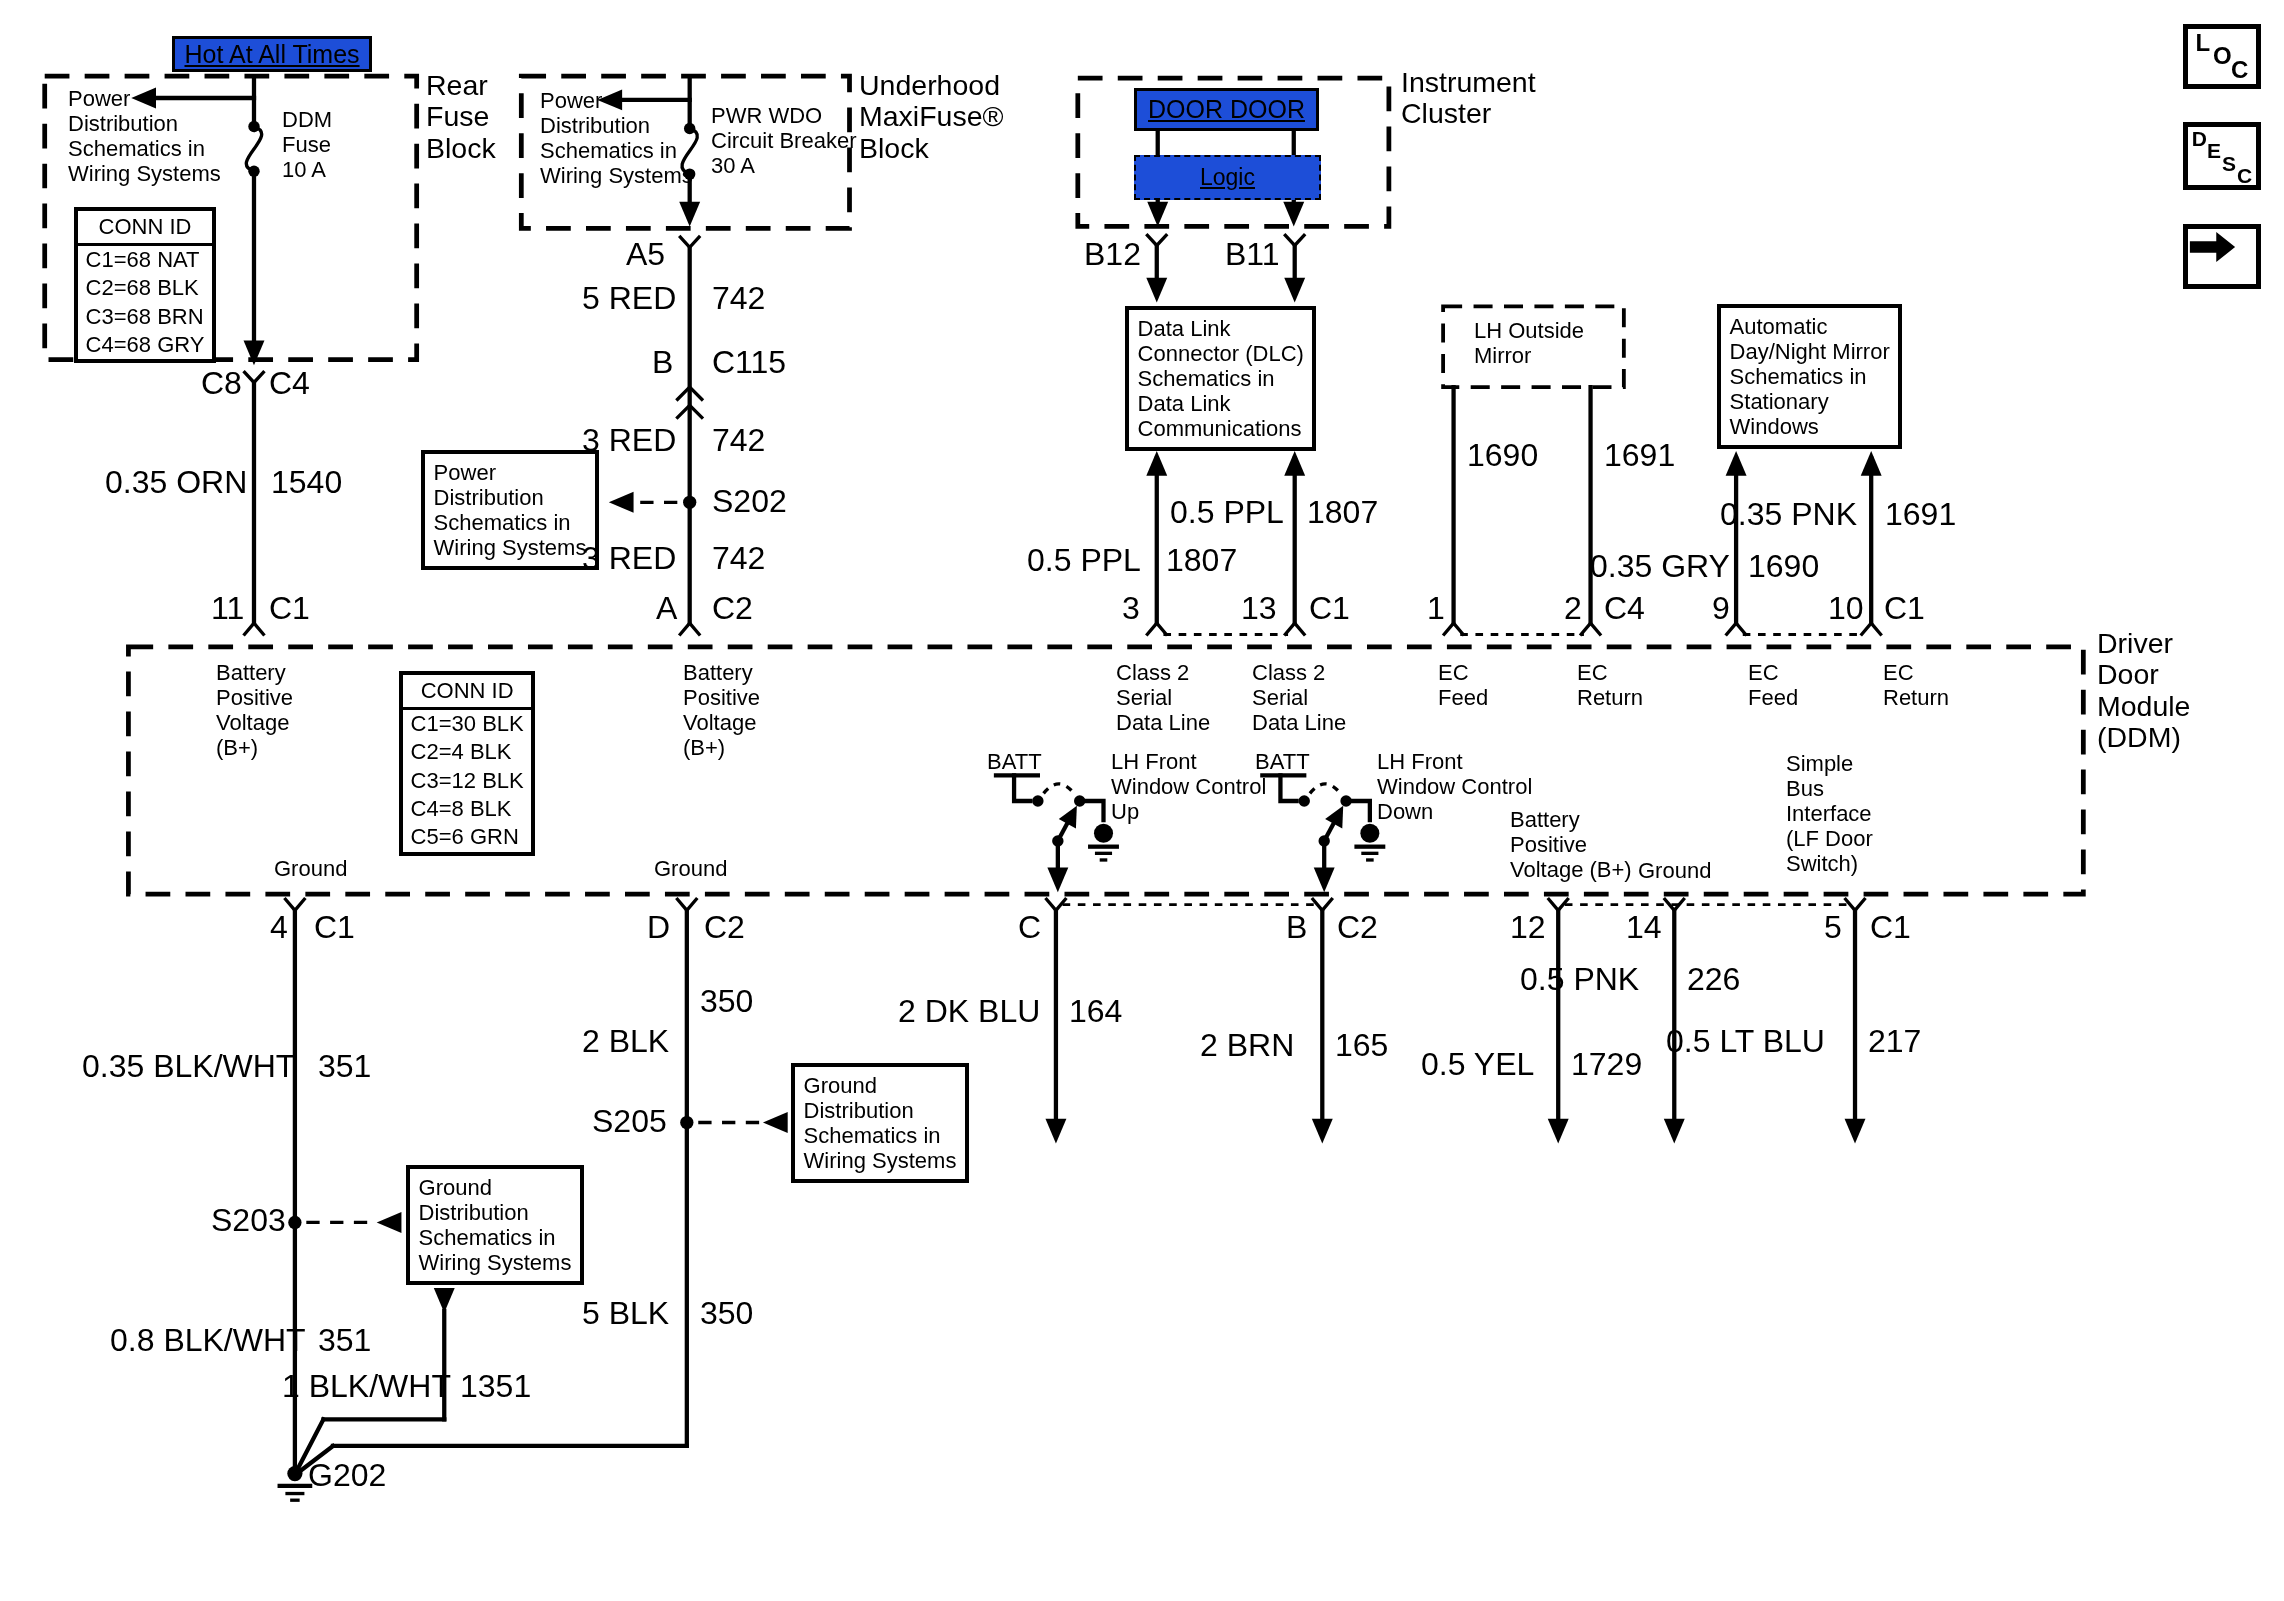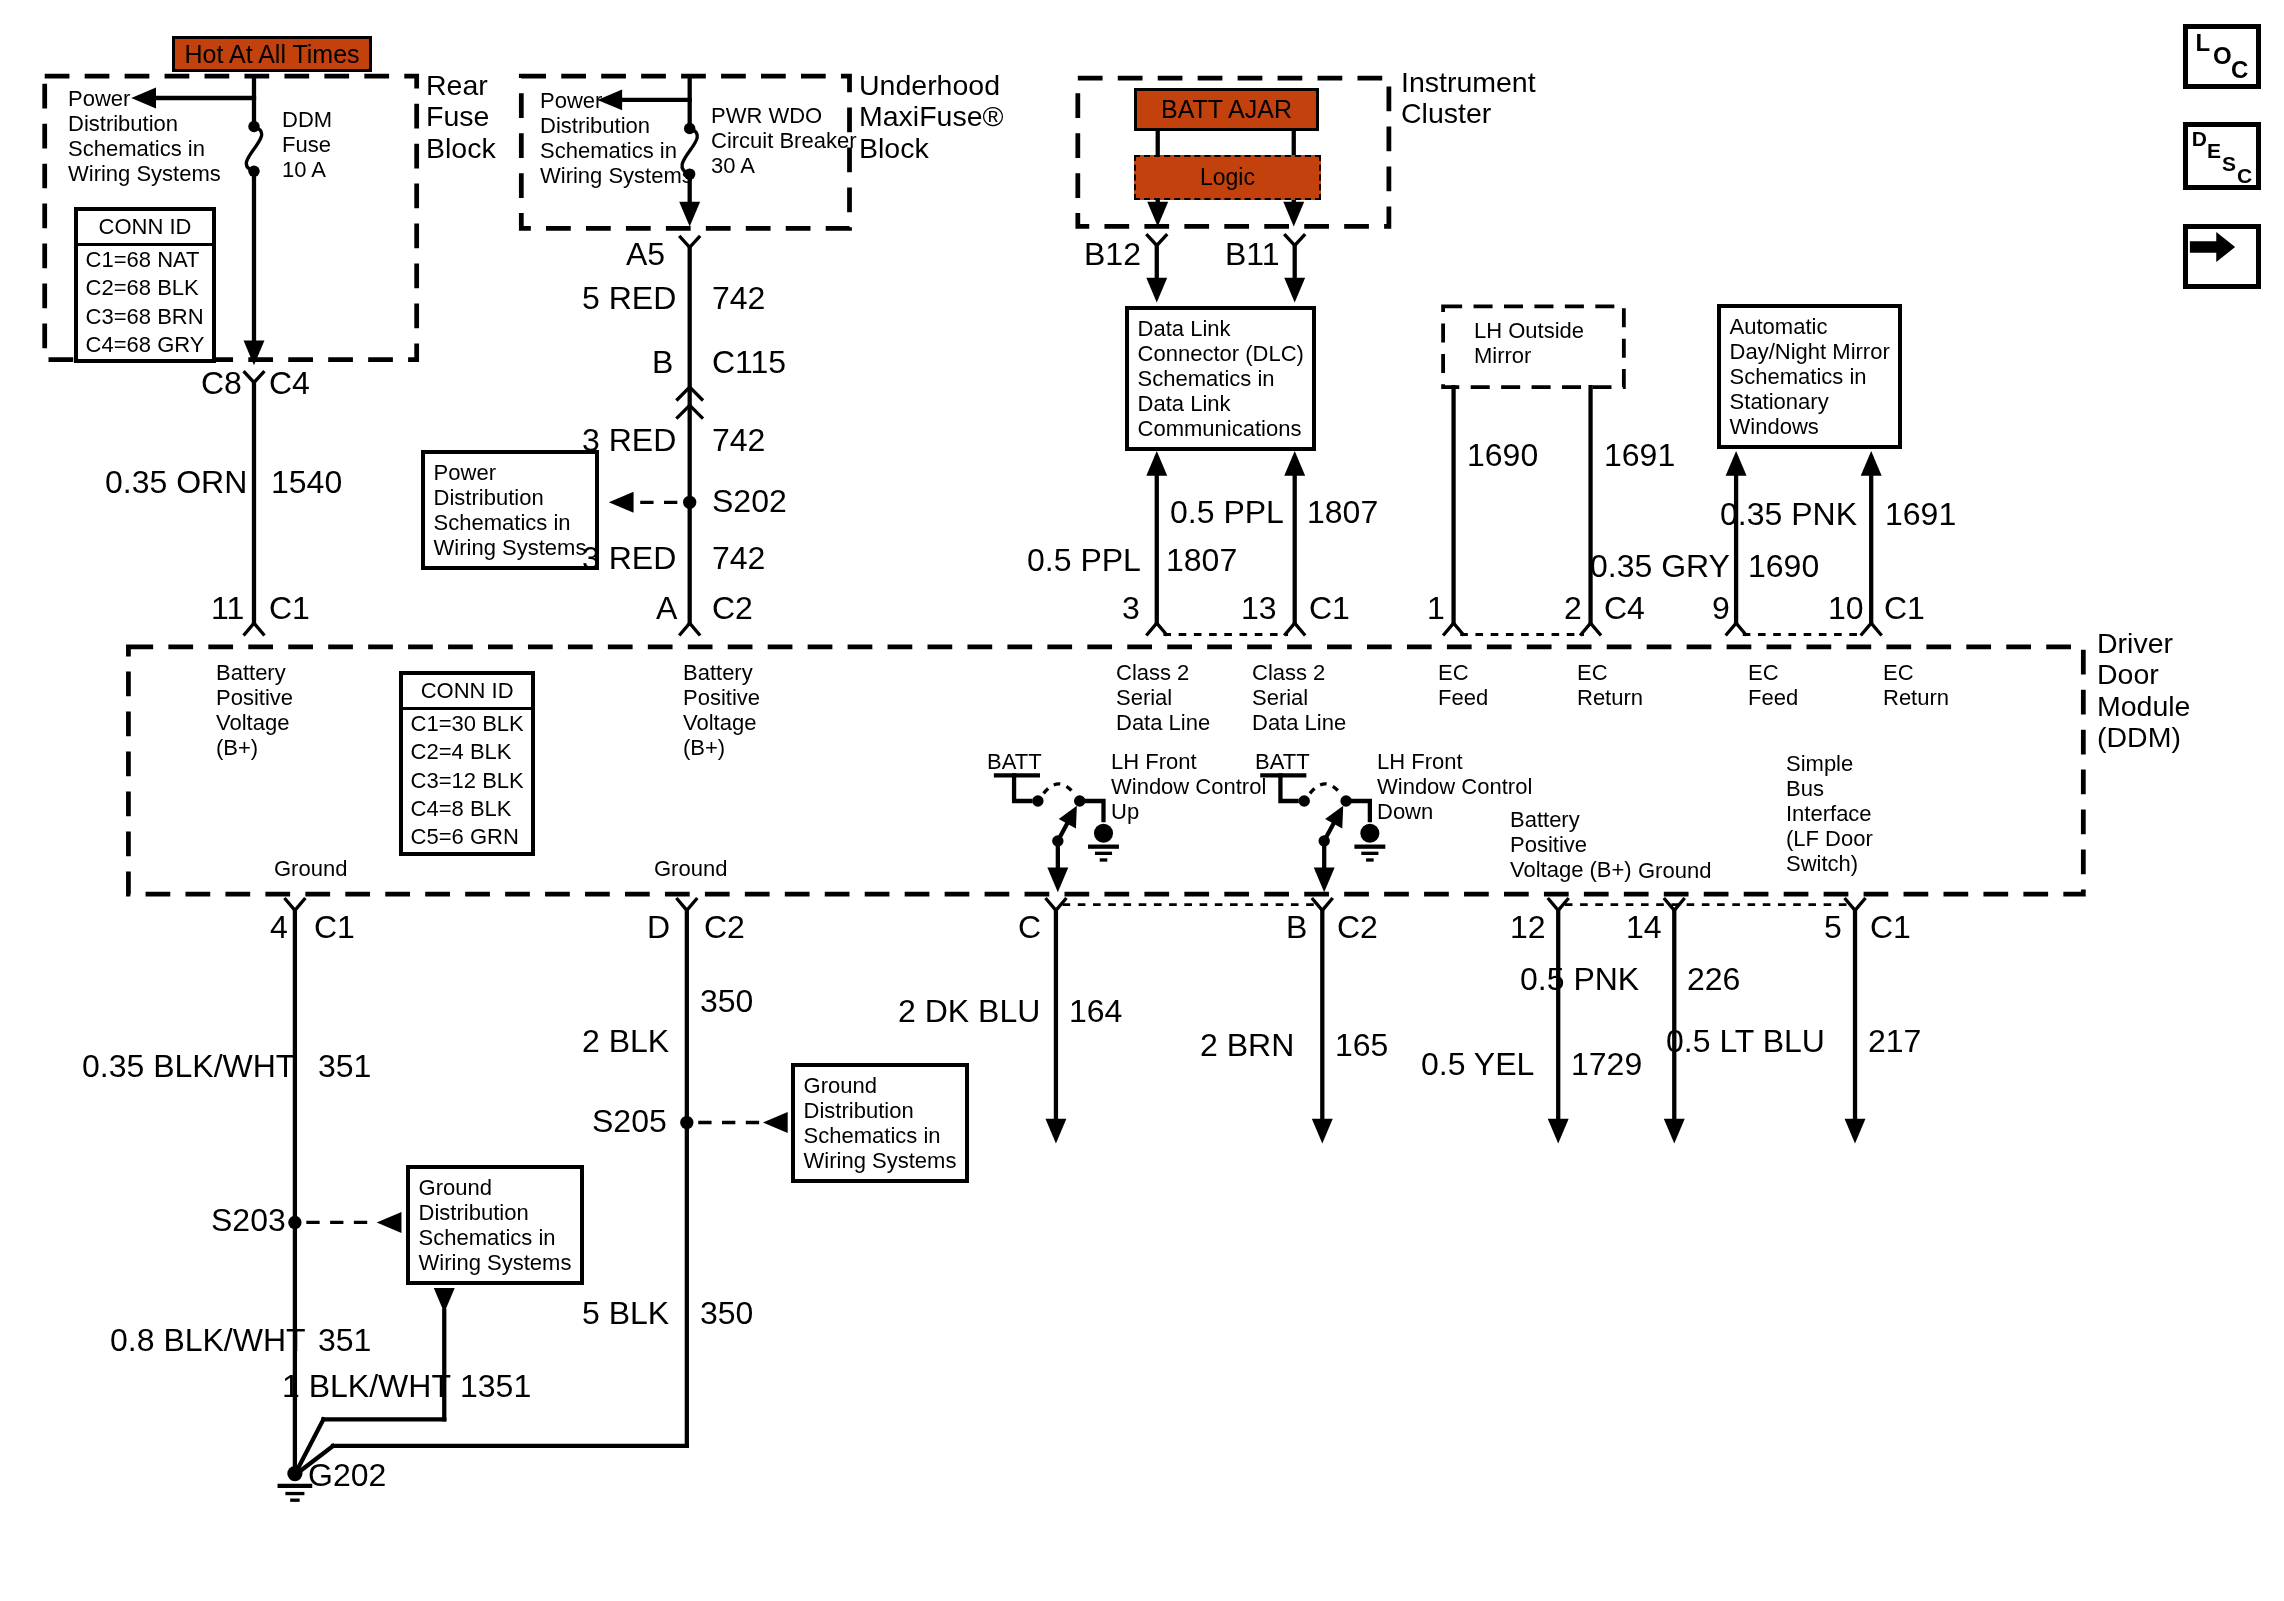--- a/index.html
+++ b/index.html
@@ -12,22 +12,22 @@
   svg .dashbox{stroke:#000;stroke-width:5;fill:none;stroke-dasharray:26 16;}
   svg .dashboxsm{stroke:#000;stroke-width:4;fill:none;stroke-dasharray:20 12;}
   svg .splice{stroke:#000;stroke-width:3.5;fill:none;stroke-dasharray:14 11;}
   svg .pinlink{stroke:#000;stroke-width:3;fill:none;stroke-dasharray:8 8;}
   svg .arc{stroke:#000;stroke-width:3.5;fill:none;stroke-dasharray:7 7;}
   .lbl{position:absolute;font-size:32px;line-height:1.05;white-space:pre-line;}
   .sm{position:absolute;font-size:22px;line-height:1.14;white-space:pre-line;}
   .ttl{position:absolute;font-size:28.5px;line-height:1.1;white-space:pre-line;}
   .box{position:absolute;border:4.8px solid #000;background:#fff;padding:5.7px 8.6px;
        font-size:22px;line-height:1.14;white-space:pre-line;}
-  .cbox{position:absolute;border:4.8px solid #000;background:#c2410c;display:flex;
-        align-items:center;justify-content:center;font-size:25px;box-sizing:border-box;}
+  .cbox{position:absolute;border:4.8px solid #000;background:#1d4ed8;display:flex;
+        align-items:center;justify-content:center;font-size:25px;box-sizing:border-box;text-decoration:underline;}
   .conn{position:absolute;border:4.8px solid #000;background:#fff;font-size:22px;}
   .conn .hd{border-bottom:3.8px solid #000;text-align:center;padding:2.9px 7.6px;}
   .conn .rw{padding:1px 7.6px;line-height:1.2;}
   .btn{position:absolute;width:78px;height:65px;border:5.7px solid #000;background:#fff;
        box-sizing:border-box;cursor:pointer;}
   .btn span{position:absolute;font-size:24px;font-weight:bold;}
   .dashed{border-style:dashed;border-width:2.9px;}
 </style>
 </head>
 <body>
@@ -276,21 +276,21 @@
 <div class="lbl" style="left:712px;top:485px;">S202</div>
 <div class="box" style="left:421px;top:450px;">Power
 Distribution
 Schematics in
 Wiring Systems</div>
 <div class="lbl" style="left:582px;top:542px;">3 RED</div>
 <div class="lbl" style="left:712px;top:542px;">742</div>
 <div class="lbl" style="left:656px;top:592px;">A</div>
 <div class="lbl" style="left:712px;top:592px;">C2</div>
 
-<div class="cbox" style="left:1134px;top:88px;width:185px;height:43px;border-width:3.8px;">BATT AJAR</div>
+<div class="cbox" style="left:1134px;top:88px;width:185px;height:43px;border-width:3.8px;">DOOR DOOR</div>
 <div class="cbox dashed" style="left:1134px;top:155px;width:187px;height:45px;font-size:23px;">Logic</div>
 <div class="ttl" style="left:1401px;top:67px;">Instrument
 Cluster</div>
 <div class="lbl" style="left:1084px;top:238px;">B12</div>
 <div class="lbl" style="left:1225px;top:238px;">B11</div>
 
 <div class="box" style="left:1125px;top:306px;">Data Link
 Connector (DLC)
 Schematics in
 Data Link

